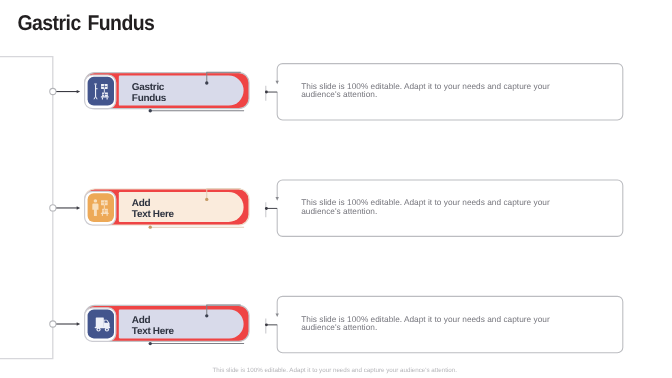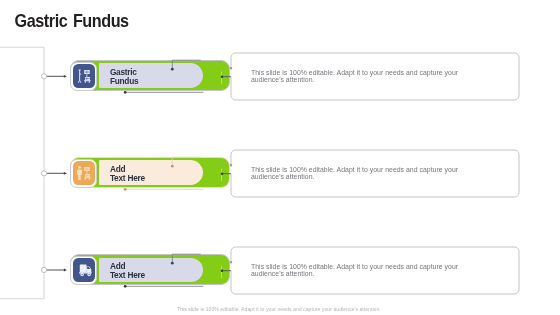--- a/index.html
+++ b/index.html
@@ -1,21 +1,21 @@
 <!DOCTYPE html>
 <html><head>
 <meta charset="utf-8">
 <style>
   html,body{margin:0;padding:0;}
   body{width:560px;height:315px;background:#ffffff;font-family:"Liberation Sans",sans-serif;overflow:hidden;position:relative;}
   .slide{position:absolute;left:0;top:0;width:560px;height:315px;padding-left:28px;}
   #title{position:absolute;left:14.6px;top:10.3px;font-size:16.2px;font-weight:bold;color:#221f20;letter-spacing:-0.45px;word-spacing:1.6px;white-space:nowrap;transform:scaleY(1.10);transform-origin:left top;}
   #footnote{position:absolute;left:177.1px;top:305.6px;font-size:5.2px;color:#b5b5b9;white-space:nowrap;}
 
-  .card{position:absolute;left:70.3px;width:160px;height:31.3px;border:1px solid #c3c4c8;border-radius:9px;background:#84cc16;box-sizing:border-box;}
+  .card{position:absolute;left:70.3px;width:138px;height:31.3px;border:1px solid #c3c4c8;border-radius:9px;background:#ef4444;box-sizing:border-box;}
   .pill{position:absolute;left:27.6px;top:2.4px;width:103.8px;height:24.5px;border-radius:1px 12.5px 12.5px 1px;}
   .iconbox{position:absolute;left:-1.0px;top:1.3px;width:26.5px;height:28.6px;background:#fff;border:0.9px solid #ccccd2;border-radius:7px;box-sizing:border-box;}
   .iconinner{position:absolute;left:1.4px;top:0.6px;width:22px;height:23.7px;border-radius:5.2px;}
   .cardtext{position:absolute;left:38.6px;top:6.7px;font-size:8.3px;font-weight:bold;color:#2d323f;line-height:9.15px;letter-spacing:-0.25px;white-space:pre;}
 
   .tbox{position:absolute;left:231px;width:288px;height:47px;}
   .tbtext{position:absolute;left:20px;top:15.8px;width:221px;font-size:6.9px;color:#76767d;line-height:7.35px;letter-spacing:0.02px;}
   .tbox svg{position:absolute;left:-10px;top:-2px;overflow:visible;}
 
   .card svg.handles{position:absolute;left:-1.2px;top:-1.3px;overflow:visible;}

